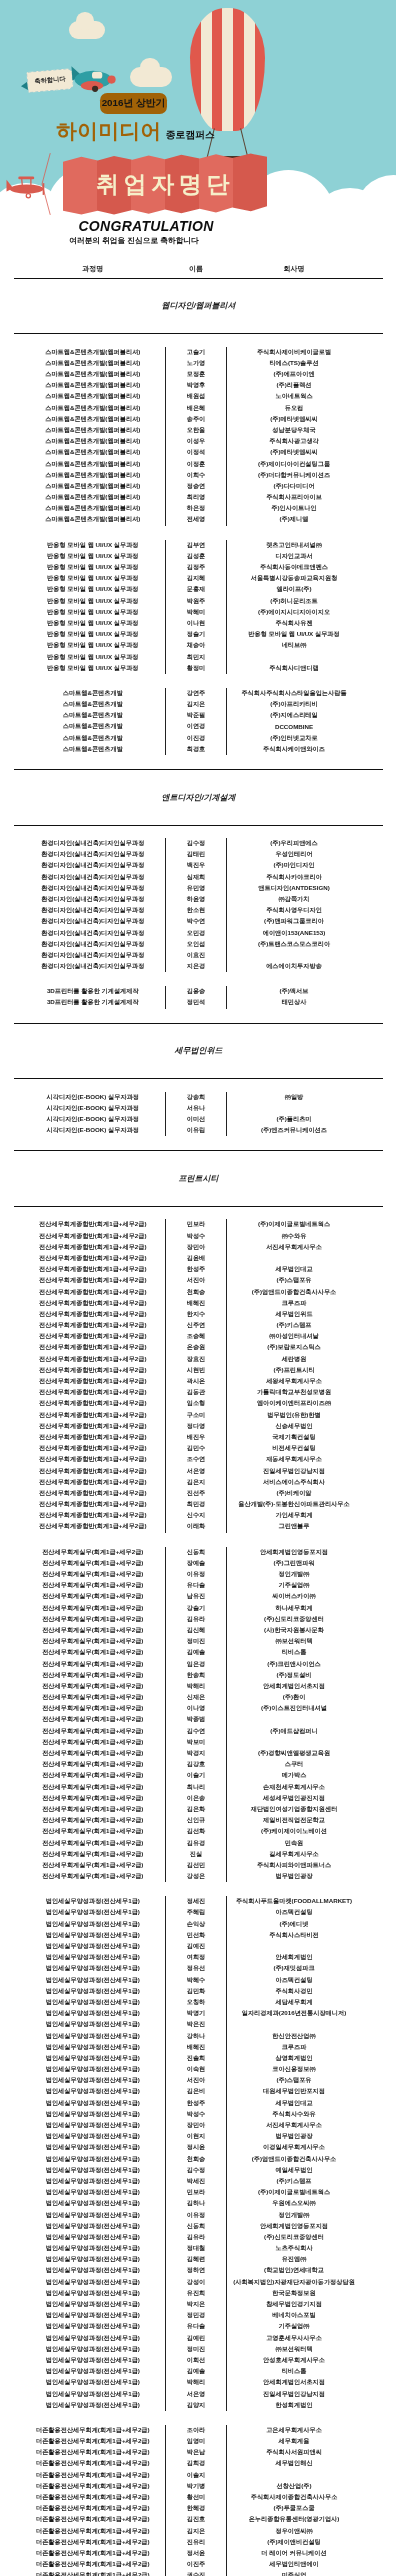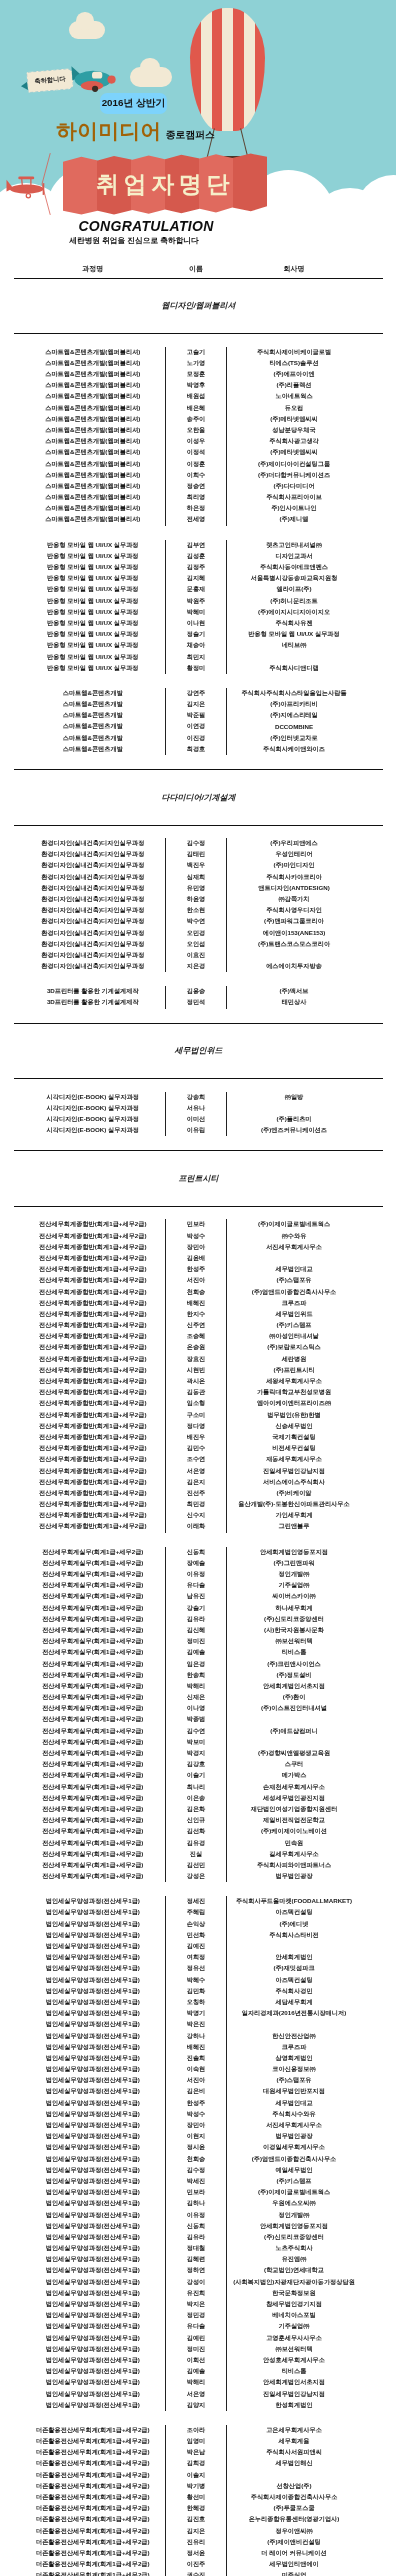--- a/index.html
+++ b/index.html
@@ -31,21 +31,21 @@
 
   
   .ribbon{position:absolute;left:27px;top:70px;width:44px;height:18.5px;background:#F2E9D4;
     border:1px dashed #A8CDCF;border-radius:2.1px 5.2px 5.2px 2.1px;transform:rotate(-5deg);
     display:flex;align-items:center;justify-content:center;font-size:6.2px;font-weight:bold;color:#222;}
   .ribbon-tail{position:absolute;left:20.6px;top:81px;width:0;height:0;transform:rotate(-5deg);
     border-top:5.7px solid transparent;border-bottom:5.7px solid transparent;border-right:8.2px solid #1E7F86;}
   .plane{position:absolute;left:66px;top:59px;width:52px;height:37px;}
 
   
-  .badge{position:absolute;left:100px;top:93px;width:67px;height:20.6px;background:#7dd3fc;border-radius:7.2px;
+  .badge{position:absolute;left:100px;top:93px;width:67px;height:20.6px;background:#a16207;border-radius:7.2px;
     display:flex;align-items:center;justify-content:center;font-size:9.8px;font-weight:900;color:#141414;letter-spacing:0;}
 
   
   .title-wrap{position:absolute;left:22px;top:117px;width:227px;text-align:center;white-space:nowrap;}
   .title-main{font-size:20.6px;font-weight:900;color:#a16207;letter-spacing:0.5px;}
   .title-sub{font-size:9.8px;font-weight:800;color:#111;margin-left:4.1px;}
 
   
   .banner{position:absolute;left:63px;top:153px;width:204px;height:62px;
     background:repeating-linear-gradient(90deg,#E06A5E 0 34px,#D5594D 34px 68px);
@@ -157,21 +157,21 @@
         <line x1="42" y1="12" x2="44" y2="34" stroke="#D95B4F" stroke-width="3"></line>
         <line x1="64" y1="12" x2="64" y2="34" stroke="#D95B4F" stroke-width="3"></line>
         <polygon points="6,16 22,36 6,44" fill="#D95B4F"></polygon>
         <circle cx="58" cy="54" r="5" fill="none" stroke="#D95B4F" stroke-width="3"></circle>
         <line x1="94" y1="24" x2="94" y2="52" stroke="#D95B4F" stroke-width="4"></line>
       </svg>
     </div>
 
     <div class="congrats">
       <div class="congrats-title">CONGRATULATION</div>
-      <div class="congrats-sub">세란병원 취업을 진심으로 축하합니다</div>
+      <div class="congrats-sub">여러분의 취업을 진심으로 축하합니다</div>
     </div>
   </div>
 
   <div class="table-area">
     <div class="cols-header">
       <div class="h-course">과정명</div>
       <div class="h-name">이름</div>
       <div class="h-company">회사명</div>
     </div>
     <div id="table-root">
@@ -353,21 +353,21 @@
               <div class="row">
                 <div class="cell cell-course">스마트웹&amp;콘텐츠개발</div>
                 <div class="cell cell-name">최경호</div>
                 <div class="cell cell-company">주식회사케이앤와이즈</div>
               </div>
             </div>
           </div>
         </div>
         <div class="section">
           <div class="sec-line"></div>
-          <div class="sec-title">다다미디어/기계설계</div>
+          <div class="sec-title">앤트디자인/기계설계</div>
           <div class="sec-line"></div>
           <div class="section-body">
             <div class="group">
               <div class="row">
                 <div class="cell cell-course">환경디자인(실내건축)디자인실무과정</div>
                 <div class="cell cell-name">김수정</div>
                 <div class="cell cell-company">(주)우리피앤에스</div>
               </div>
               <div class="row">
                 <div class="cell cell-course">환경디자인(실내건축)디자인실무과정</div>

